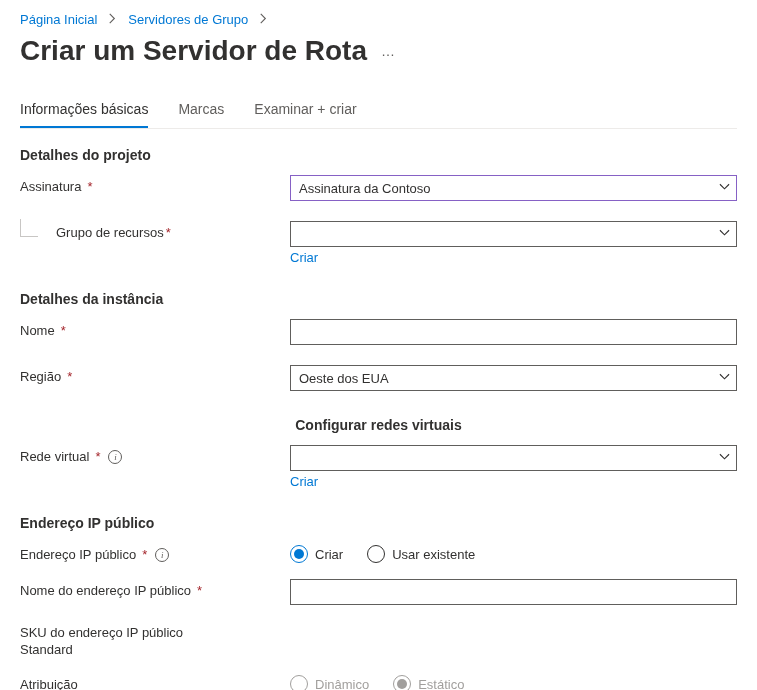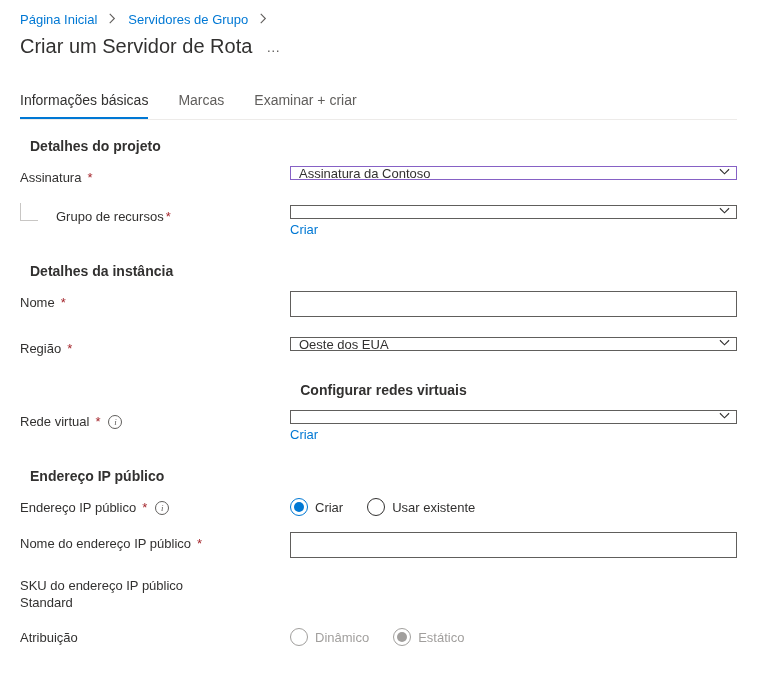--- a/index.html
+++ b/index.html
@@ -14,52 +14,52 @@
     .breadcrumb {
       display: flex;
       align-items: center;
       gap: 10px;
       font-size: 13px;
       margin-bottom: 8px;
     }
     .breadcrumb a { color: #0078d4; text-decoration: none; cursor: pointer; }
     .breadcrumb .chev { color: #605e5c; font-size: 11px; }
     .page-title-row { display: flex; align-items: center; gap: 14px; margin-bottom: 34px; }
-    .page-title { font-size: 20px; font-weight: 400; color: #323130; }
+    .page-title { font-size: 28px; font-weight: 700; color: #323130; }
     .kebab { color: #605e5c; letter-spacing: 2px; cursor: pointer; font-size: 14px; }
     .tabs { display: flex; gap: 30px; border-bottom: 1px solid #edebe9; margin-bottom: 18px; }
     .tab {
       padding: 0 0 9px 0;
       font-size: 14px;
       color: #605e5c;
       cursor: pointer;
       border-bottom: 2px solid transparent;
     }
     .tab.active { color: #323130; border-bottom-color: #0078d4; }
-    .section-heading { font-size: 14px; font-weight: 600; color: #323130; margin: 18px 0 12px 10px; }
+    .section-heading { font-size: 14px; font-weight: 600; color: #323130; margin: 18px 0 12px 0; }
     .form-row {
       display: flex;
       align-items: flex-start;
       margin-bottom: 6px;
     }
     .form-label-col {
       width: 270px;
       padding-top: 4px;
       font-size: 13px;
       color: #323130;
       display: flex;
       align-items: center;
       gap: 4px;
     }
     .required { color: #a4262c; margin-left: 2px; }
     .form-control-col { flex: 1; max-width: 470px; }
     .select-wrap {
       position: relative;
       border: 1px solid #605e5c;
-      height: 14px;
+      height: 26px;
       display: flex;
       align-items: center;
       padding: 0 28px 0 8px;
       background: #fff;
       cursor: pointer;
       font-size: 13px;
     }
     .select-wrap.highlight { border-color: #8661c5; }
     .select-wrap .chev-down {
       position: absolute; right: 6px; top: 50%; transform: translateY(-50%);

